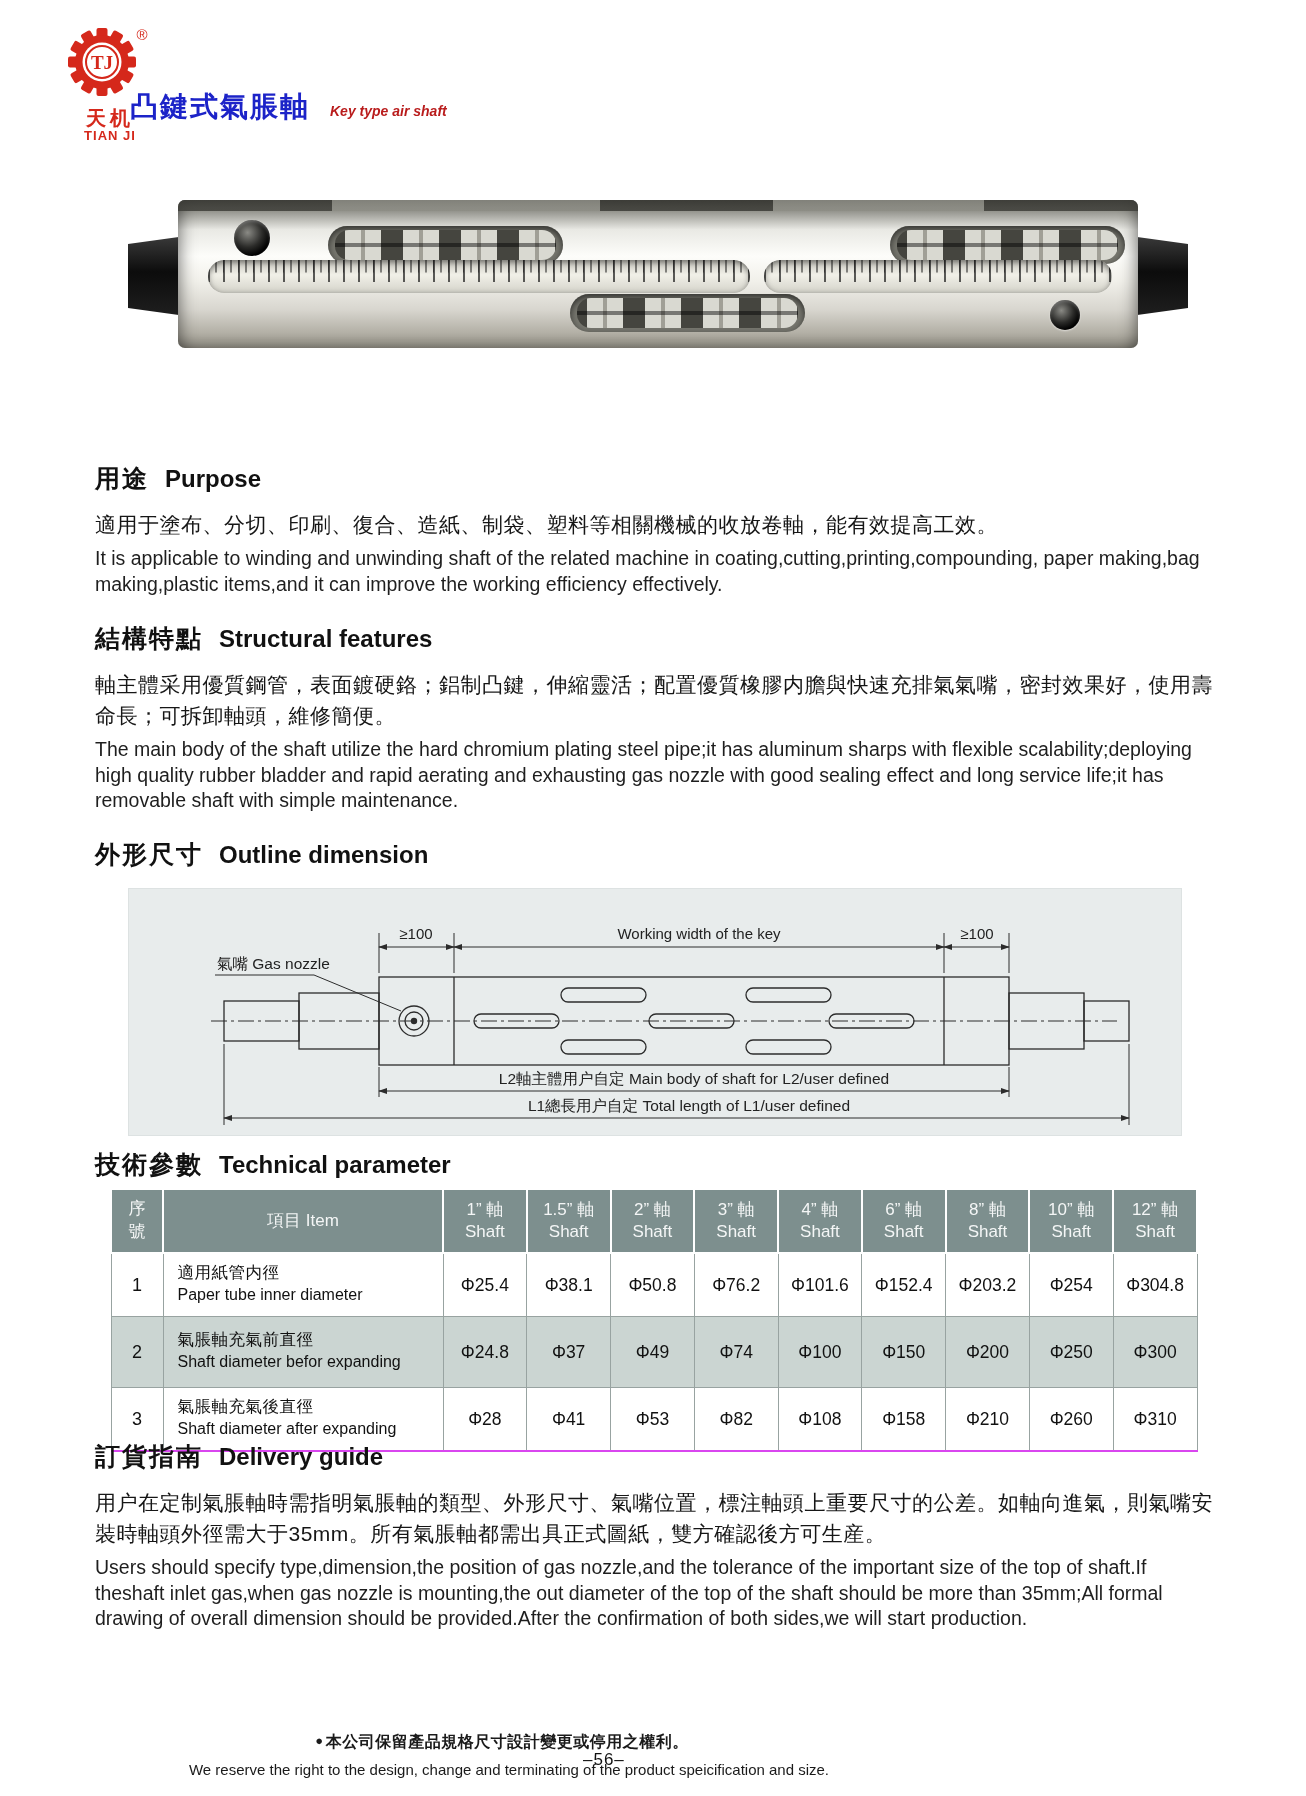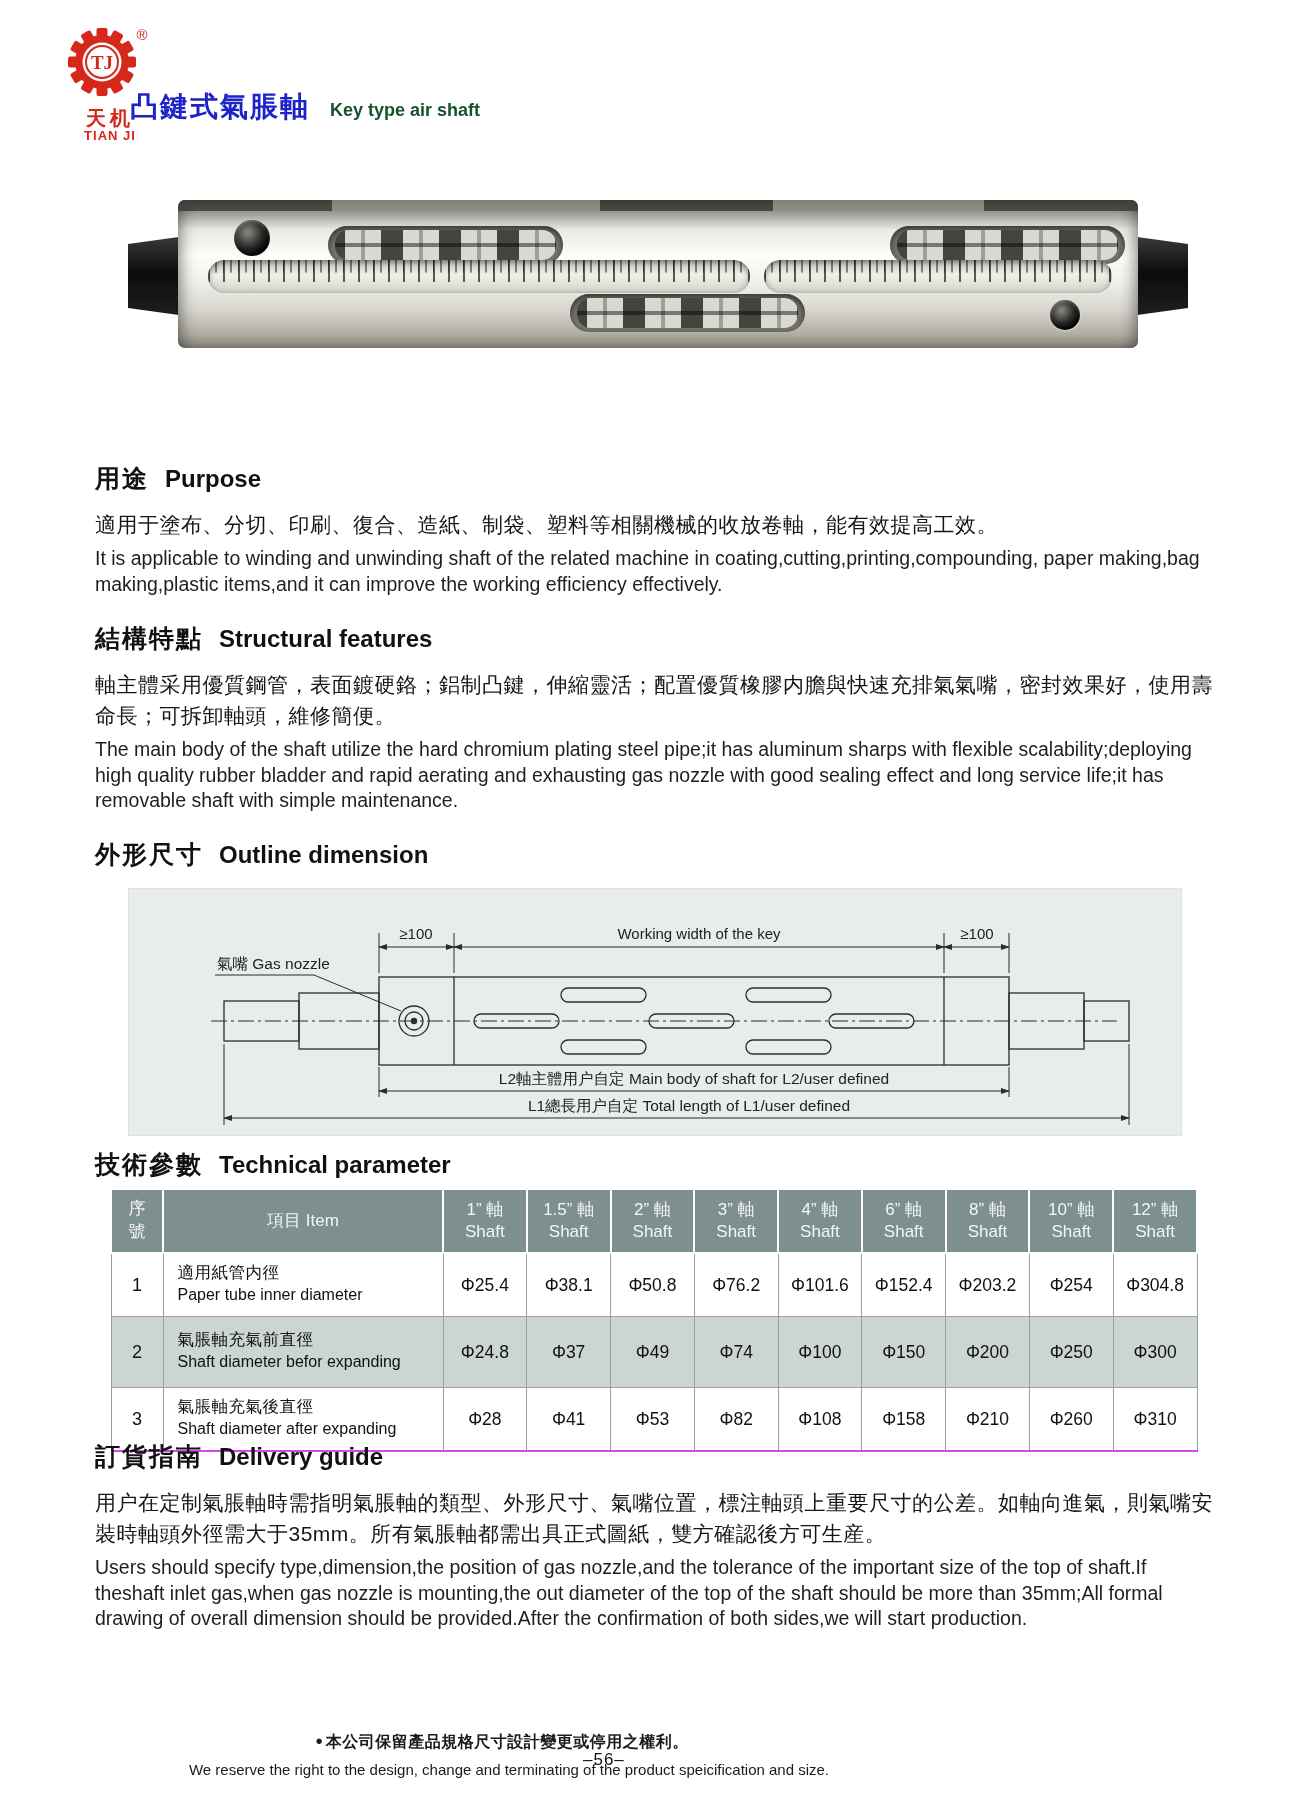--- a/index.html
+++ b/index.html
@@ -6,21 +6,21 @@
   #page{position:relative;width:1306px;height:1796px;background:#ffffff;overflow:hidden;
         font-family:"Liberation Sans","DejaVu Sans",sans-serif;color:#1a1a1a;}
 
   
   #brand{position:absolute;left:50px;top:24px;width:120px;text-align:center;}
   #brand .names{color:#d5281b;font-weight:bold;line-height:1.05;margin-top:2px;}
   #brand .zh{font-size:20px;letter-spacing:4px;}
   #brand .en{font-size:13px;letter-spacing:1px;}
   #titlebar{position:absolute;left:130px;top:88px;display:flex;align-items:baseline;gap:20px;}
   #titlebar .t-zh{font-size:28px;font-weight:bold;color:#1c23c8;letter-spacing:2px;}
-  #titlebar .t-en{font-size:18px;font-weight:bold;color:#14532d;}
+  #titlebar .t-en{font-size:14px;font-weight:bold;color:#b91c1c;font-style:italic;}
 
   
   #photo{position:absolute;left:128px;top:200px;width:1060px;height:148px;}
   .cap{position:absolute;top:36px;width:58px;height:80px;background:linear-gradient(180deg,#3a3a3a,#0c0c0c 45%,#1f1f1f);border-radius:5px;}
   .cap.left{left:0;clip-path:polygon(0 10%,100% 0,100% 100%,0 90%);}
   .cap.right{right:0;clip-path:polygon(0 0,100% 10%,100% 90%,0 100%);}
   .barrel{position:absolute;left:50px;right:50px;top:0;bottom:0;border-radius:7px;
     background:linear-gradient(180deg,#4a4a46 0%,#83837c 5%,#e9e9e4 20%,#fdfdfa 38%,#f1f0ea 55%,#d8d6cf 74%,#b2afa5 90%,#8d8a80 100%);
     box-shadow:inset 10px 0 16px -8px rgba(0,0,0,.5), inset -10px 0 16px -8px rgba(0,0,0,.5);}
   .barrel::before{content:"";position:absolute;left:0;right:0;top:0;height:11px;border-radius:7px 7px 0 0;

